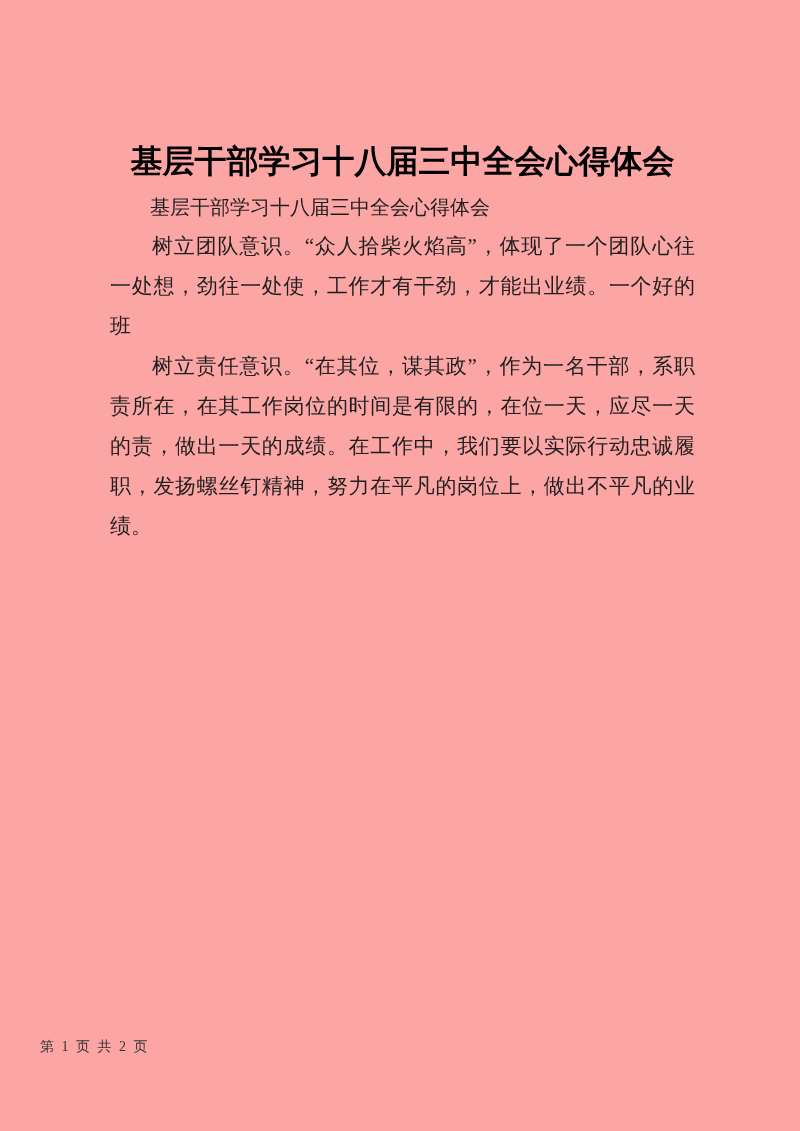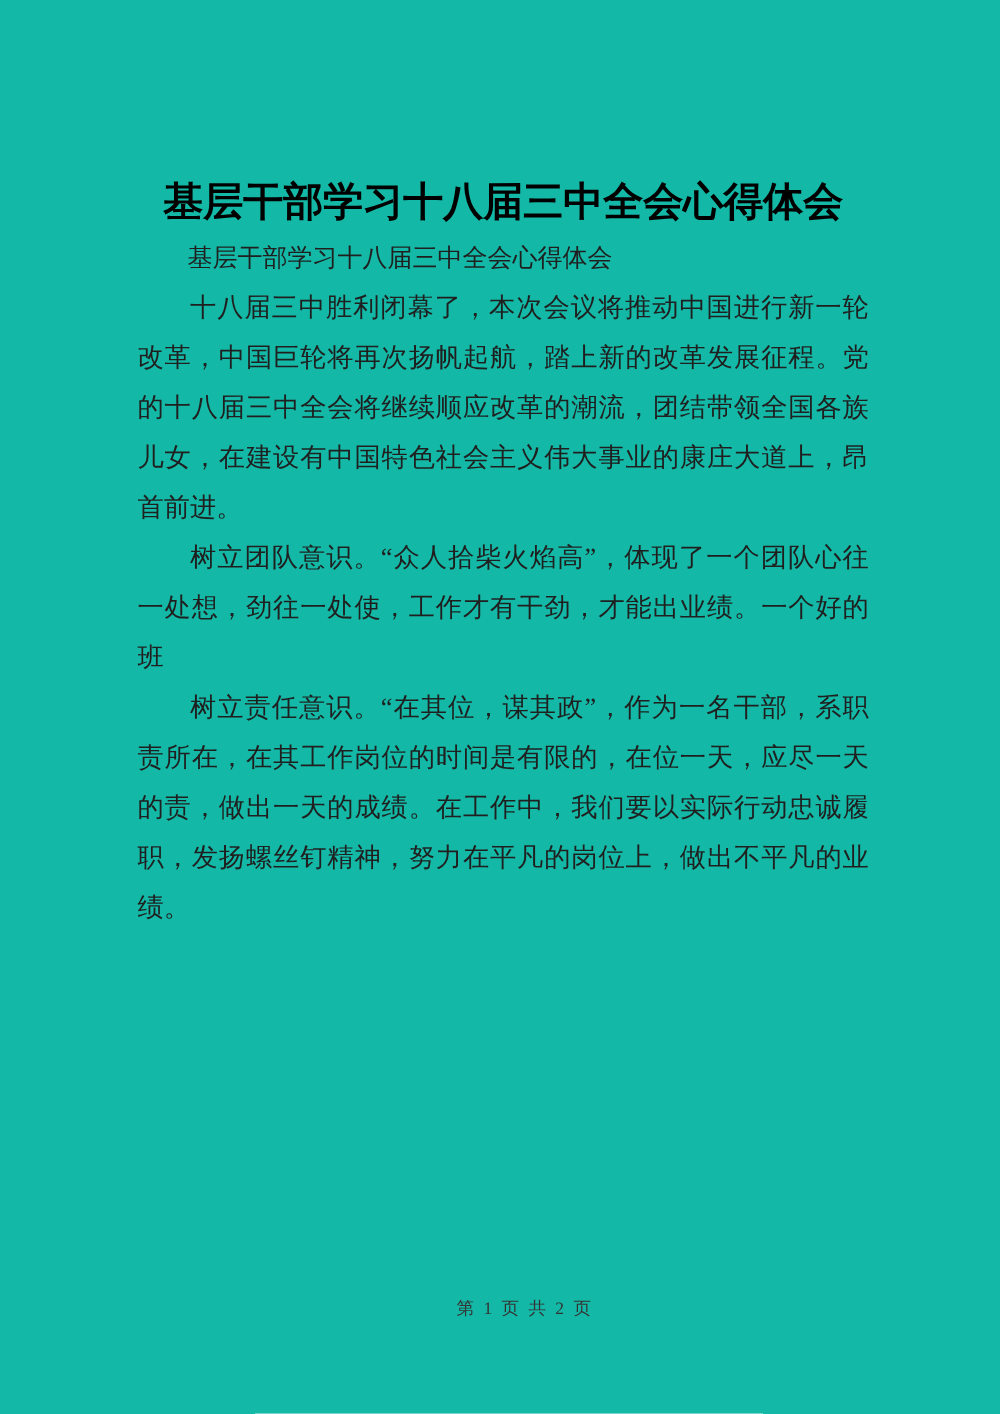--- a/index.html
+++ b/index.html
@@ -4,21 +4,21 @@
 <style>
   html, body {
     margin: 0;
     padding: 0;
     background: #ffffff;
   }
   .page {
     position: relative;
     width: 800px;
     height: 1131px;
-    background: #14b8a6;
+    background: #fca5a5;
     overflow: hidden;
     font-family: "Liberation Serif", "DejaVu Serif", serif;
   }
   .content {
     position: absolute;
     left: 110px;
     top: 138px;
     width: 585px;
   }
   .doc-title {
@@ -47,35 +47,34 @@
     text-justify: inter-ideograph;
     text-indent: 2em;
   }
   .page-footer {
     position: absolute;
     top: 1038px;
     left: 0;
     width: 100%;
     padding-left: 40px;
     box-sizing: border-box;
-    text-align: center;
+    text-align: left;
     font-size: 14px;
     color: #333333;
     letter-spacing: 2px;
   }
 </style>
 </head>
 <body>
 
 <div class="page">
   <div class="content">
     <h1 class="doc-title">基层干部学习十八届三中全会心得体会</h1>
     <p class="doc-subtitle">基层干部学习十八届三中全会心得体会</p>
     <div class="doc-body">
-      <p>十八届三中胜利闭幕了，本次会议将推动中国进行新一轮改革，中国巨轮将再次扬帆起航，踏上新的改革发展征程。党的十八届三中全会将继续顺应改革的潮流，团结带领全国各族儿女，在建设有中国特色社会主义伟大事业的康庄大道上，昂首前进。</p>
       <p>树立团队意识。“众人拾柴火焰高”，体现了一个团队心往一处想，劲往一处使，工作才有干劲，才能出业绩。一个好的班</p>
       <p>树立责任意识。“在其位，谋其政”，作为一名干部，系职责所在，在其工作岗位的时间是有限的，在位一天，应尽一天的责，做出一天的成绩。在工作中，我们要以实际行动忠诚履职，发扬螺丝钉精神，努力在平凡的岗位上，做出不平凡的业绩。</p>
     </div>
   </div>
   <div class="page-footer">
     <span>第 1 页 共 2 页</span>
   </div>
 </div>
 
 </body></html>

